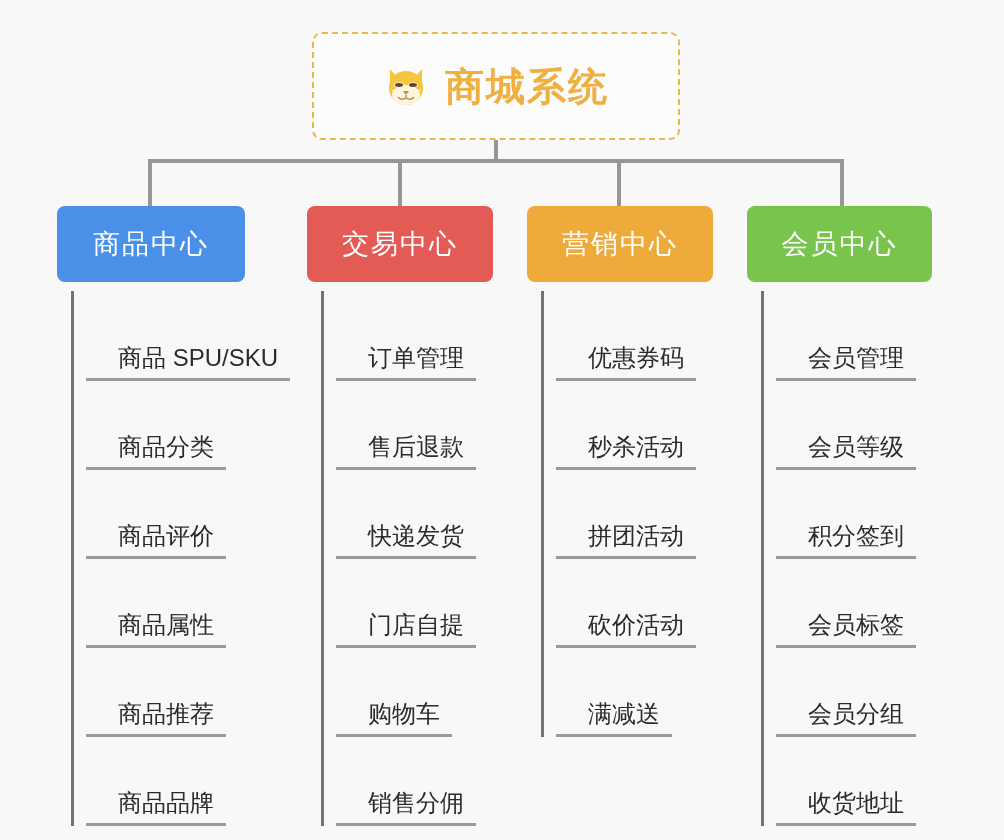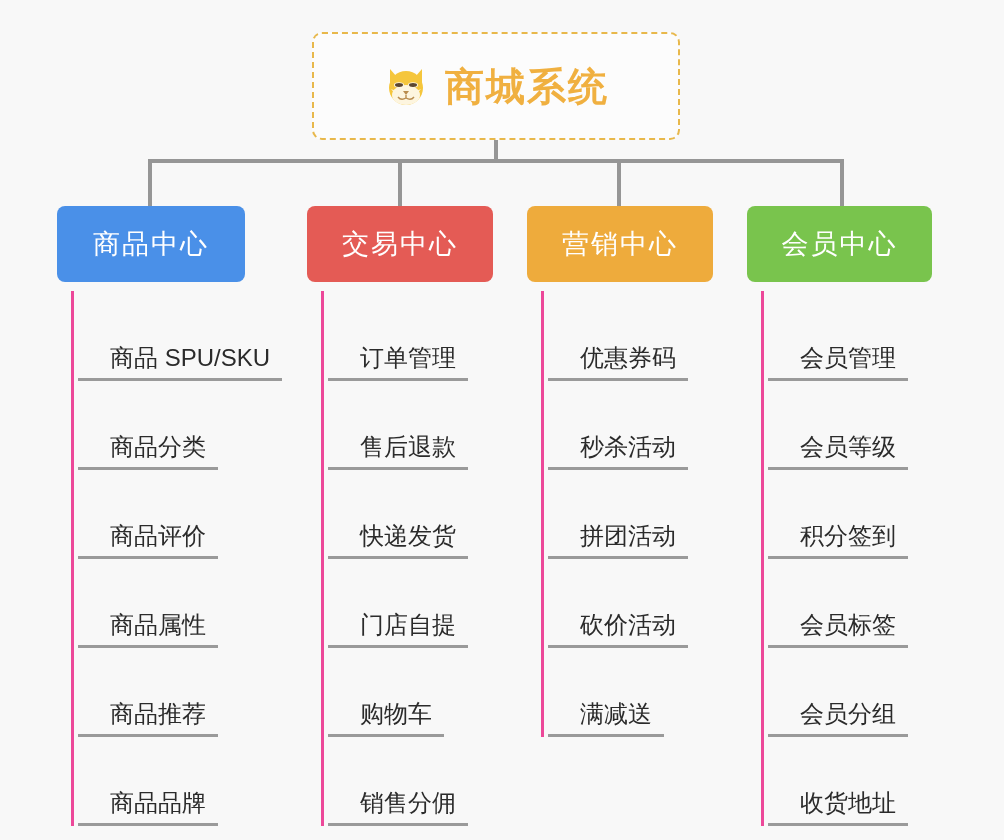--- a/index.html
+++ b/index.html
@@ -105,22 +105,22 @@
   .column.c1 .cat-box { width: 186px; background: #e45b55; }
   .column.c2 .cat-box { width: 186px; background: #eeab3c; }
   .column.c3 .cat-box { width: 185px; background: #78c council; }
   .column.c3 .cat-box { background: #79c44d; }
 
   
   .leaf-list {
     position: relative;
     margin-top: 9px;
     margin-left: 14px;
-    border-left: 3px solid #ec4899;
-    padding-left: 4px;
+    border-left: 3px solid #737373;
+    padding-left: 12px;
   }
   .leaf-item {
     position: relative;
     height: 89px;
     display: flex;
     align-items: flex-end;
     padding-left: 20px;
   }
   .leaf-label {
     display: inline-block;

